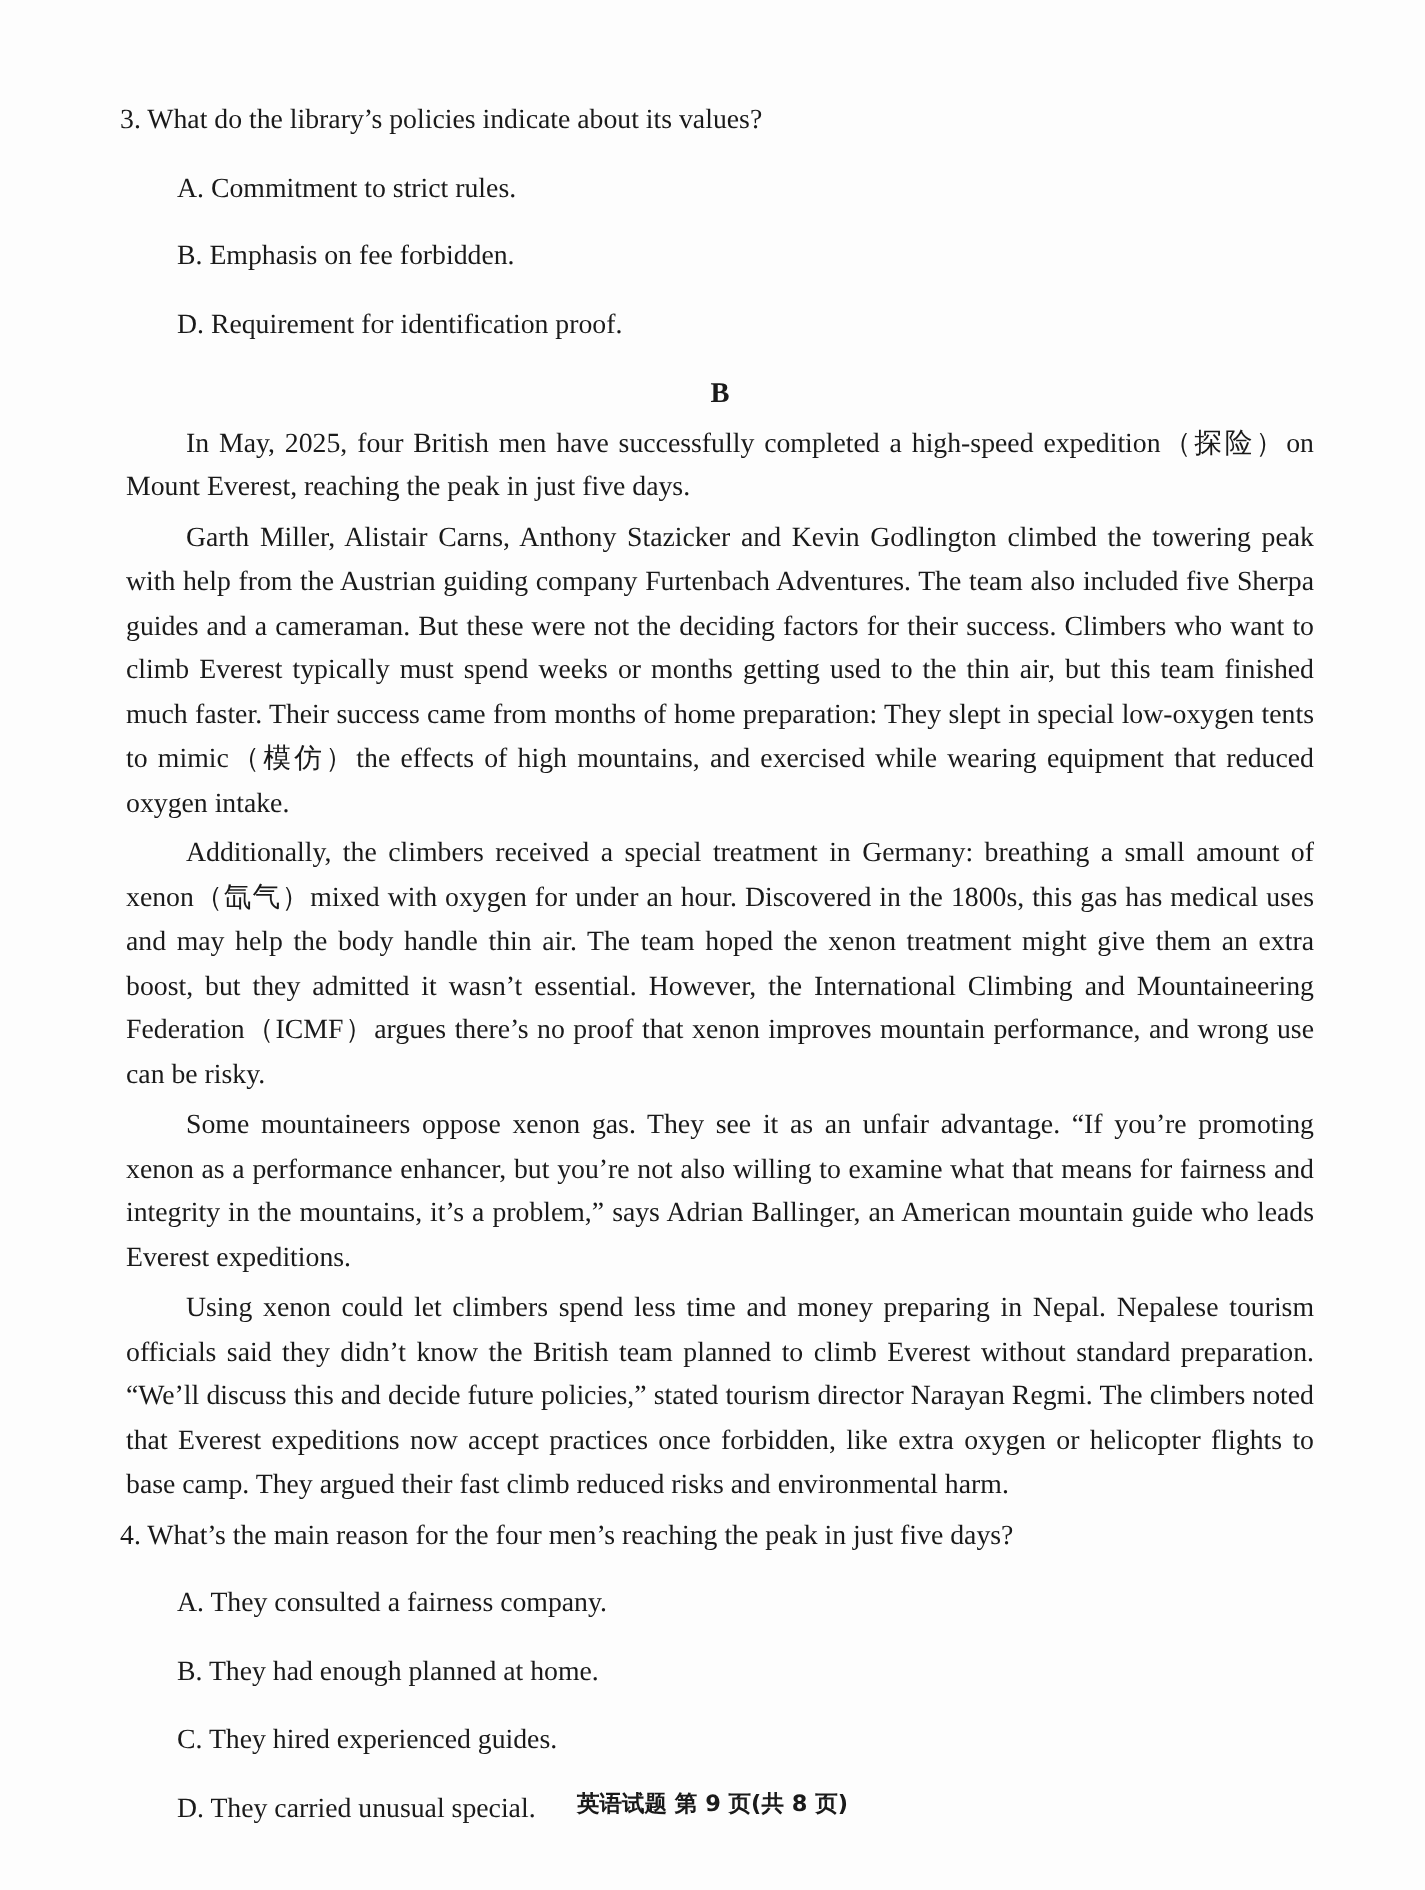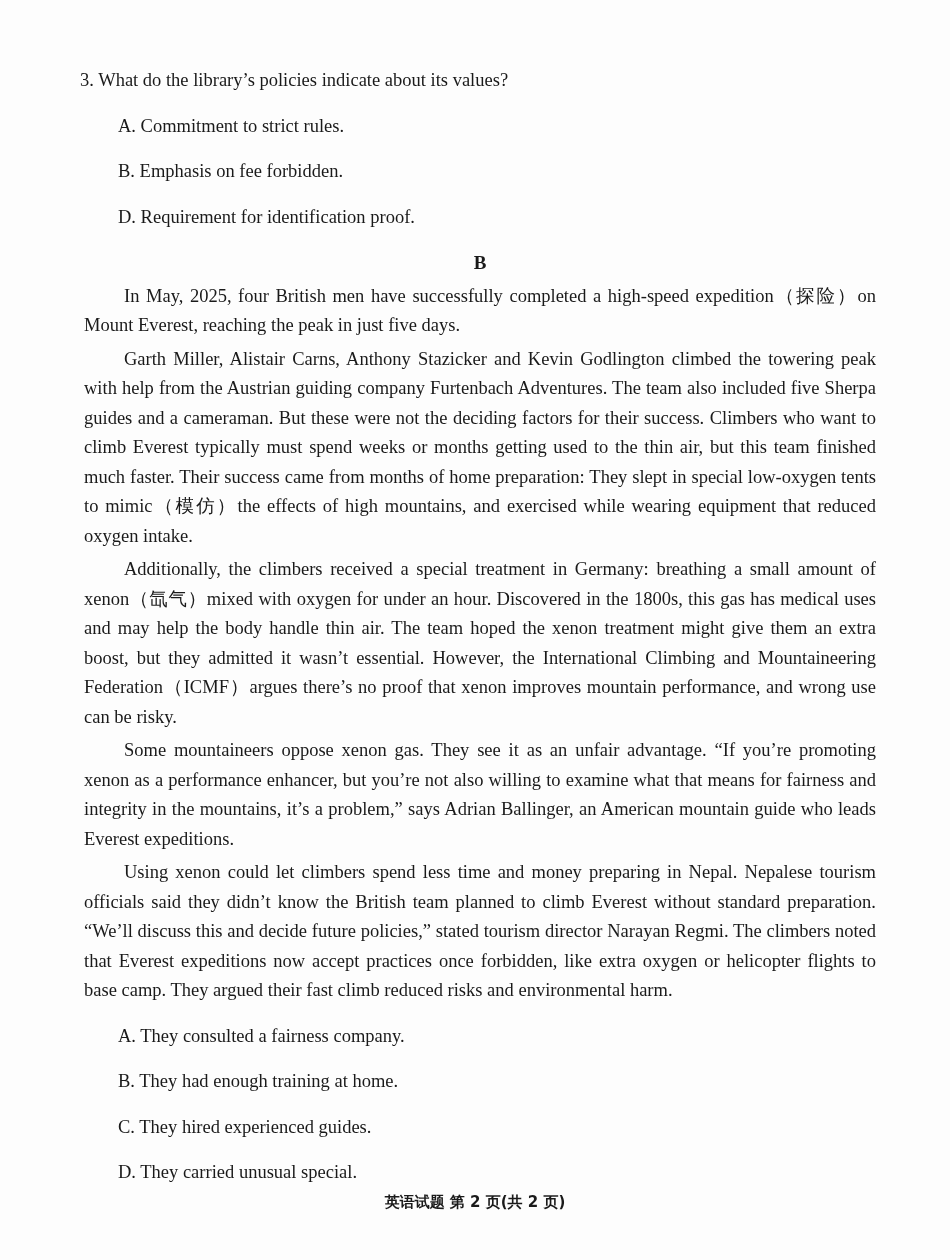--- a/index.html
+++ b/index.html
@@ -76,20 +76,21 @@
   <p class="opt">D. Requirement for identification proof.</p>
 
   <p class="section-title">B</p>
 
   <p class="para">In May, 2025, four British men have successfully completed a high-speed expedition（探险）on Mount Everest, reaching the peak in just five days.</p>
   <p class="para">Garth Miller, Alistair Carns, Anthony Stazicker and Kevin Godlington climbed the towering peak with help from the Austrian guiding company Furtenbach Adventures. The team also included five Sherpa guides and a cameraman. But these were not the deciding factors for their success. Climbers who want to climb Everest typically must spend weeks or months getting used to the thin air, but this team finished much faster. Their success came from months of home preparation: They slept in special low-oxygen tents to mimic（模仿）the effects of high mountains, and exercised while wearing equipment that reduced oxygen intake.</p>
   <p class="para">Additionally, the climbers received a special treatment in Germany: breathing a small amount of xenon（氙气）mixed with oxygen for under an hour. Discovered in the 1800s, this gas has medical uses and may help the body handle thin air. The team hoped the xenon treatment might give them an extra boost, but they admitted it wasn’t essential. However, the International Climbing and Mountaineering Federation（ICMF）argues there’s no proof that xenon improves mountain performance, and wrong use can be risky.</p>
   <p class="para">Some mountaineers oppose xenon gas. They see it as an unfair advantage. “If you’re promoting xenon as a performance enhancer, but you’re not also willing to examine what that means for fairness and integrity in the mountains, it’s a problem,” says Adrian Ballinger, an American mountain guide who leads Everest expeditions.</p>
   <p class="para">Using xenon could let climbers spend less time and money preparing in Nepal. Nepalese tourism officials said they didn’t know the British team planned to climb Everest without standard preparation. “We’ll discuss this and decide future policies,” stated tourism director Narayan Regmi. The climbers noted that Everest expeditions now accept practices once forbidden, like extra oxygen or helicopter flights to base camp. They argued their fast climb reduced risks and environmental harm.</p>
 
+  <p class="q">4. What’s the main reason for the four men’s reaching the peak in just five days?</p>
   <p class="opt">A. They consulted a fairness company.</p>
-  <p class="opt">B. They had enough training at home.</p>
+  <p class="opt">B. They had enough planned at home.</p>
   <p class="opt">C. They hired experienced guides.</p>
   <p class="opt">D. They carried unusual special.</p>
 
 </div>
 
-<div class="footer">英语试题 第 2 页(共 2 页)</div>
+<div class="footer">英语试题 第 9 页(共 8 页)</div>
 
 </body></html>

